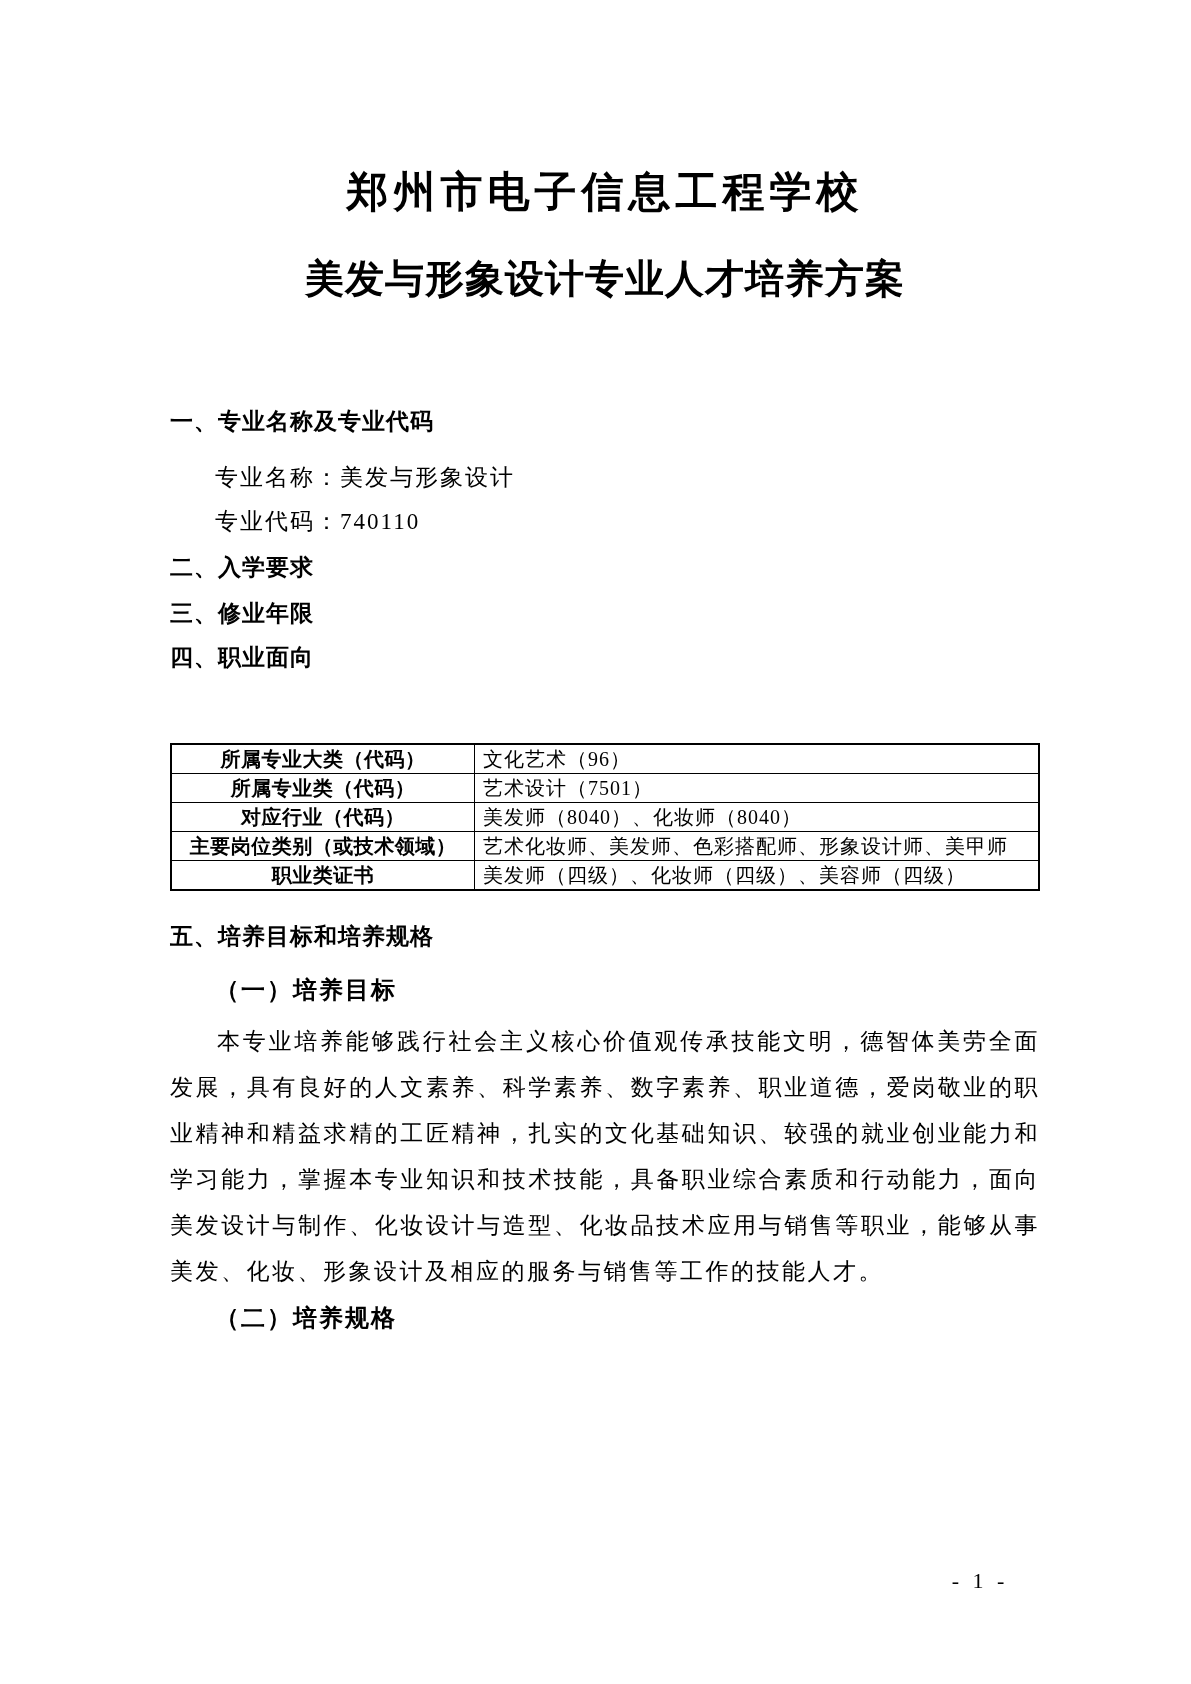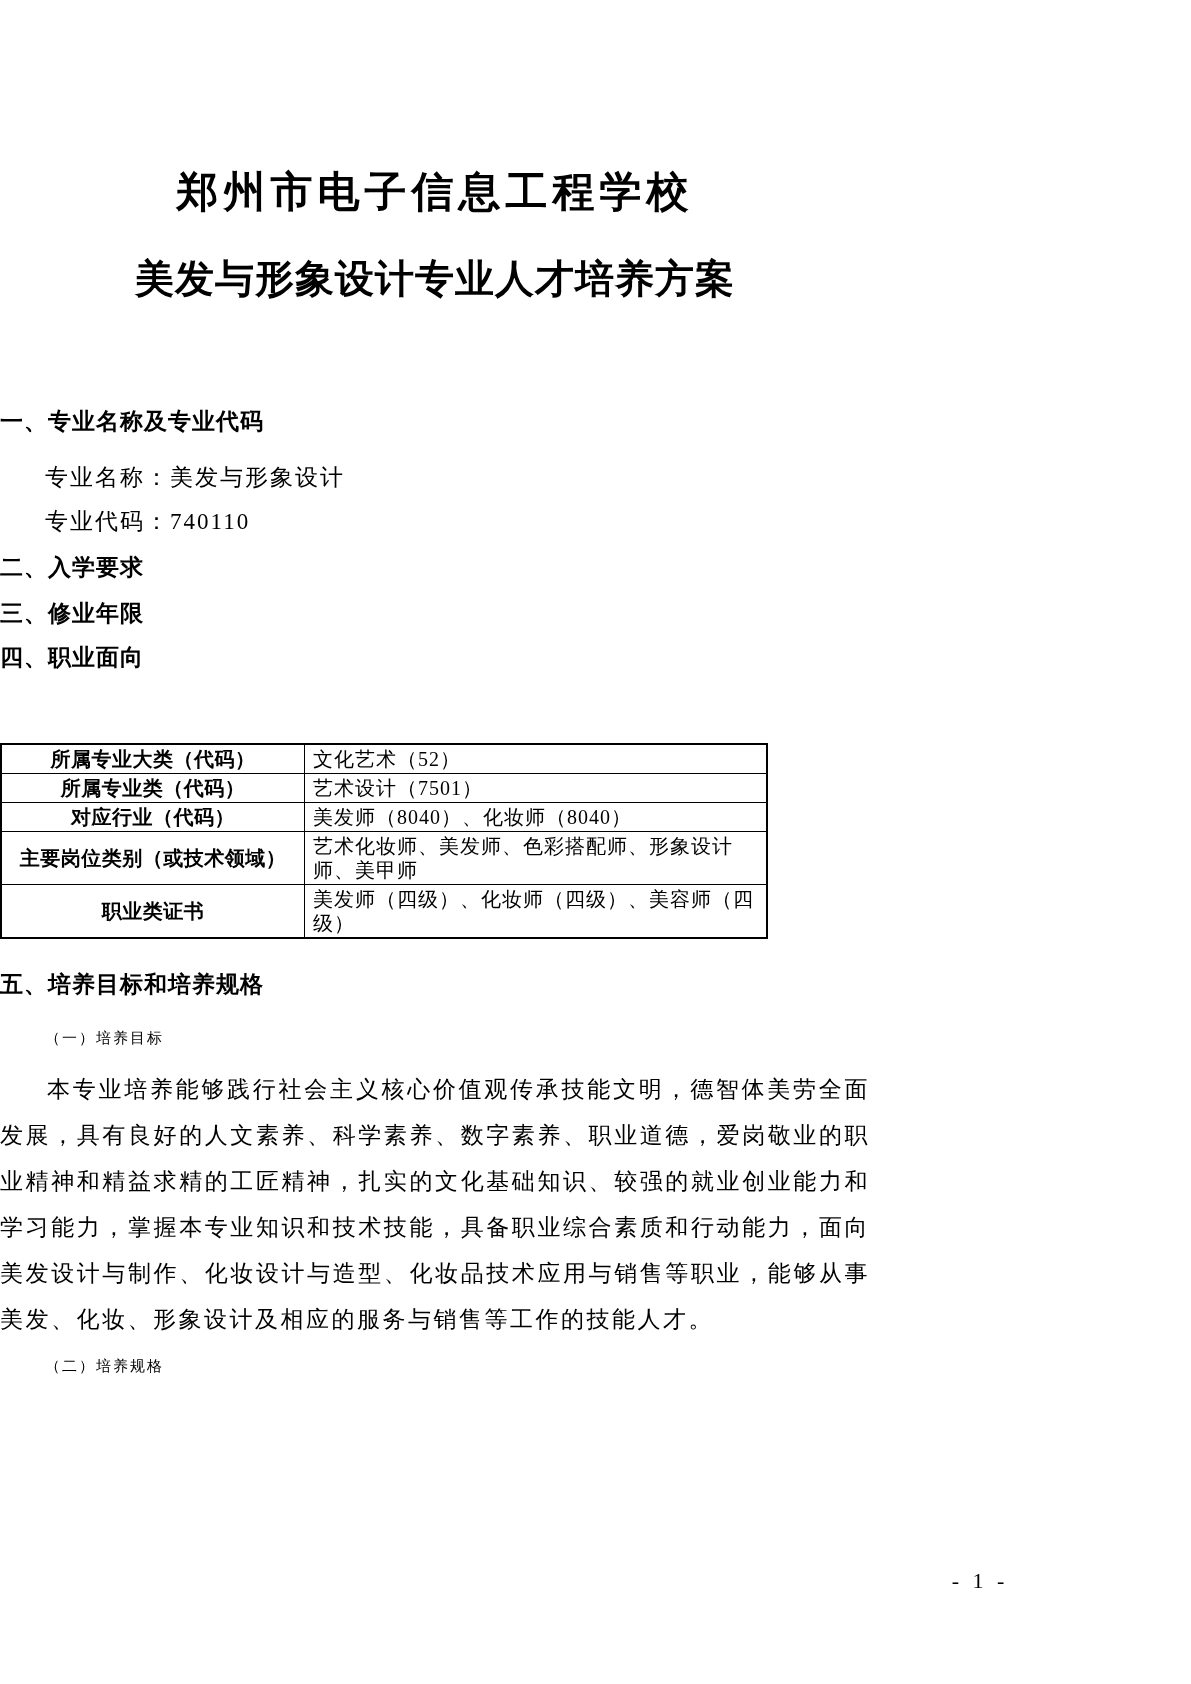--- a/index.html
+++ b/index.html
@@ -6,20 +6,21 @@
   .page {
     position: relative;
     width: 1191px;
     height: 1684px;
     background: #ffffff;
     color: #000000;
     font-family: "Liberation Serif", "DejaVu Serif", serif;
     overflow: hidden;
   }
   .content {
+    margin-left: 170px;
     width: 870px;
   }
   .doc-title {
     margin: 0;
     text-align: center;
     font-weight: bold;
     font-family: "Liberation Serif", "DejaVu Serif", serif;
   }
   .doc-title.t1 {
     padding-top: 168px;
@@ -50,21 +51,21 @@
     padding-left: 45px;
     font-size: 23px;
     line-height: 32px;
     letter-spacing: 2px;
   }
   p.body.first { margin-top: 24px; }
   p.body.next  { margin-top: 12px; }
   p.body.gap   { margin-top: 34px; }
   table.jobs {
     margin-top: 69px;
-    width: 768px;
+    width: 870px;
     border-collapse: collapse;
     border: 2px solid #000;
     table-layout: fixed;
   }
   table.jobs td {
     border: 1px solid #000;
     padding: 2px 8px;
     font-size: 20px;
     line-height: 24px;
     vertical-align: middle;
@@ -76,22 +77,22 @@
     font-weight: bold;
     letter-spacing: 0.5px;
   }
   table.jobs td.val {
     font-family: "Liberation Serif", "DejaVu Serif", serif;
     letter-spacing: 1px;
   }
   p.subhead {
     margin: 0;
     padding-left: 45px;
-    font-weight: normal;
-    font-size: 15px;
+    font-weight: bold;
+    font-size: 24px;
     line-height: 30px;
     letter-spacing: 2px;
   }
   .subhead.sh1 { margin-top: 22px; }
   .subhead.sh2 { margin-top: 8px; }
   p.para {
     margin: 14px 0 0 0;
     font-size: 23px;
     line-height: 46px;
     letter-spacing: 2.5px;
@@ -124,21 +125,21 @@
     <h2 class="sec m2">二、入学要求</h2>
 
     <h2 class="sec m2">三、修业年限</h2>
 
     <h2 class="sec m3">四、职业面向</h2>
 
     <table class="jobs">
       <tbody>
         <tr>
           <td class="lbl">所属专业大类（代码）</td>
-          <td class="val">文化艺术（52）</td>
+          <td class="val">文化艺术（96）</td>
         </tr>
         <tr>
           <td class="lbl">所属专业类（代码）</td>
           <td class="val">艺术设计（7501）</td>
         </tr>
         <tr>
           <td class="lbl">对应行业（代码）</td>
           <td class="val">美发师（8040）、化妆师（8040）</td>
         </tr>
         <tr>

